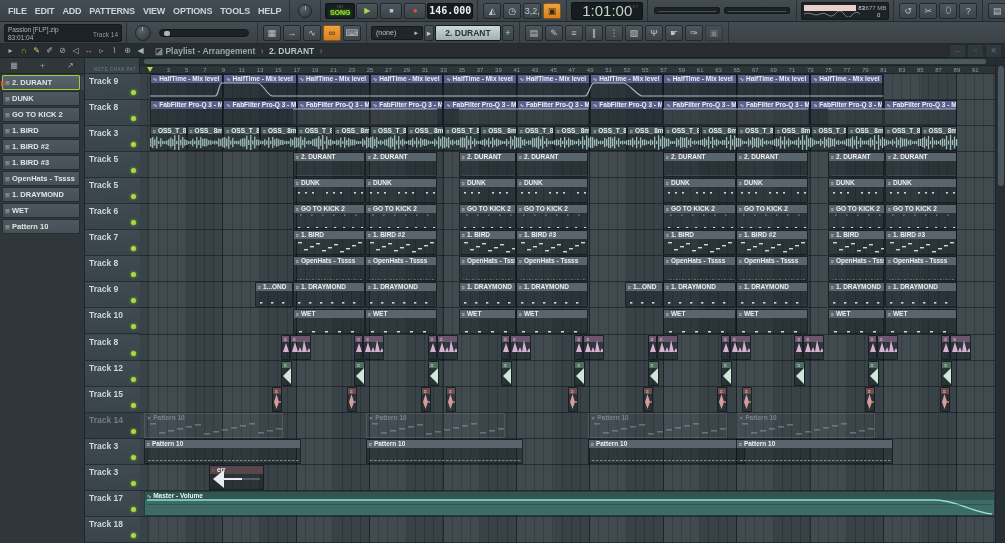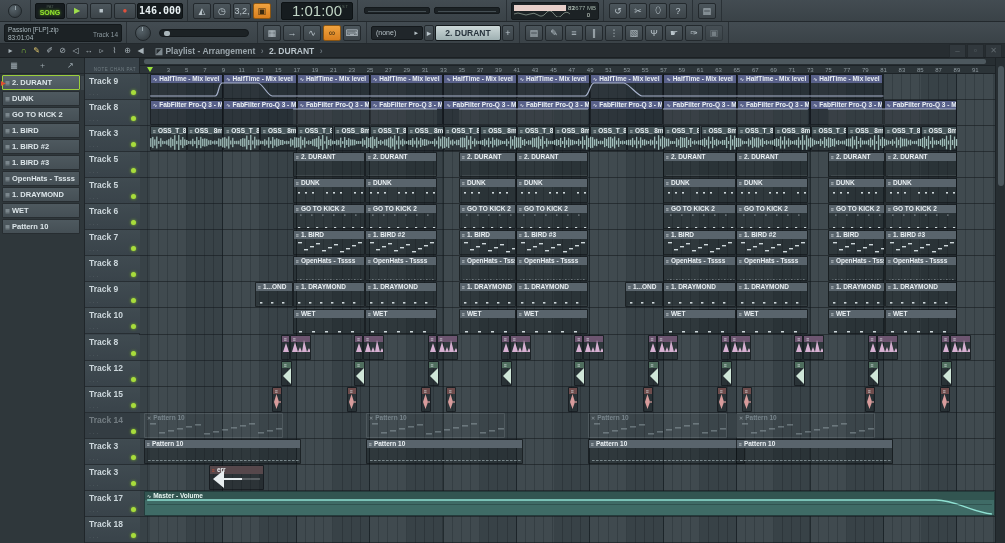--- a/index.html
+++ b/index.html
@@ -112,20 +112,30 @@
   
   #vscroll{width:10px;height:485px;background:#272e32;border-left:1px solid #1d2327;position:relative;}
   #vscroll i{position:absolute;left:2px;top:8px;width:6px;height:120px;background:#4d585e;border-radius:3px;}
 </style>
 </head>
 <body>
 
 <div id="app">
 
   <div id="tb1" class="tb-row">
+    <div class="seg" id="menubar">
+        <span class="menu-item">FILE</span>
+        <span class="menu-item">EDIT</span>
+        <span class="menu-item">ADD</span>
+        <span class="menu-item">PATTERNS</span>
+        <span class="menu-item">VIEW</span>
+        <span class="menu-item">OPTIONS</span>
+        <span class="menu-item">TOOLS</span>
+        <span class="menu-item">HELP</span>
+      </div>
     <div class="seg">
         <span class="knob"></span>
       </div>
     <div class="seg">
       <span class="lcd songlcd">
         <span class="pat">PAT</span>
         <span class="song">SONG</span>
       </span>
       <span class="tbtn big play">▶</span>
       <span class="tbtn big stop">■</span>

